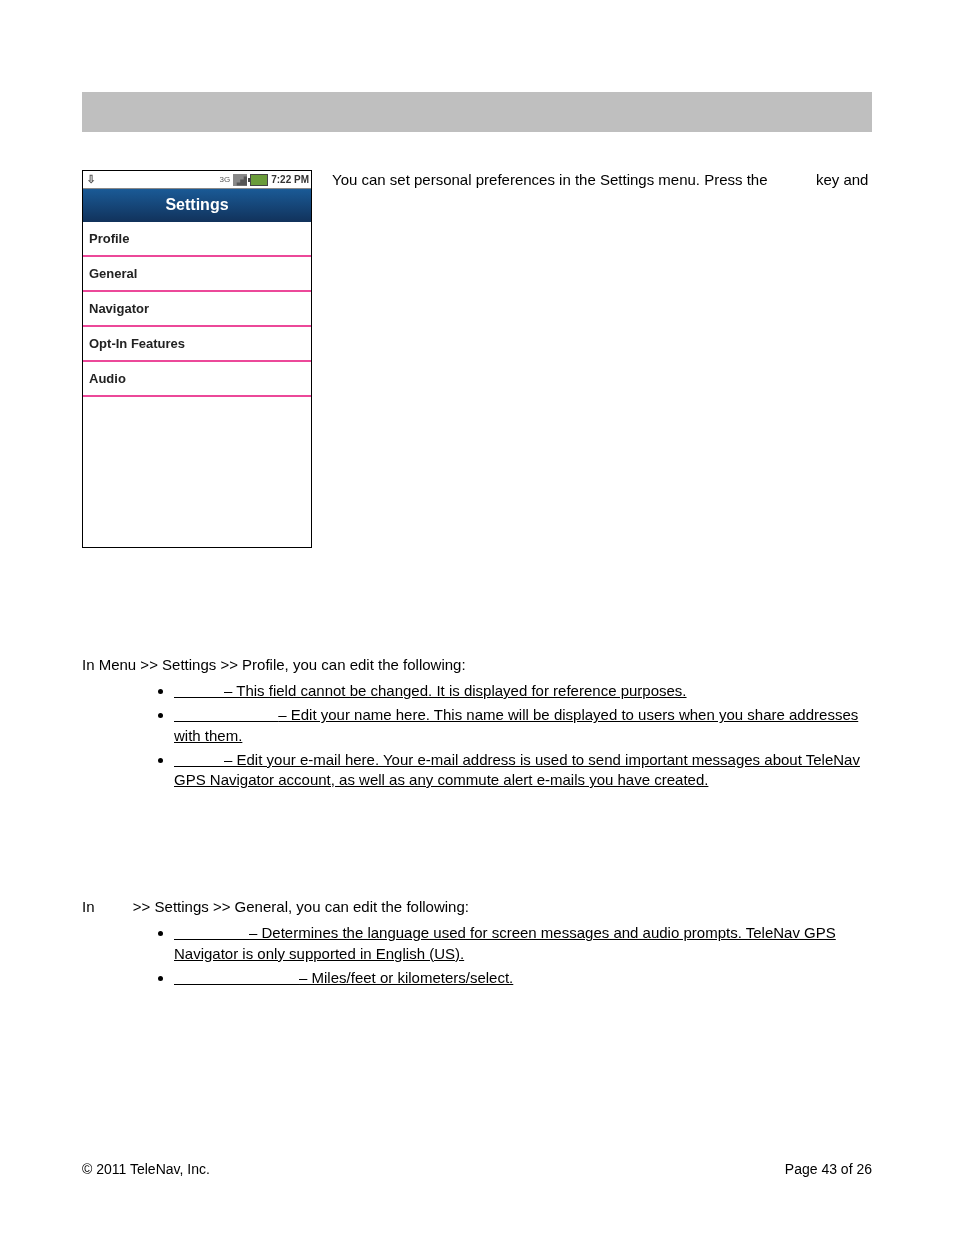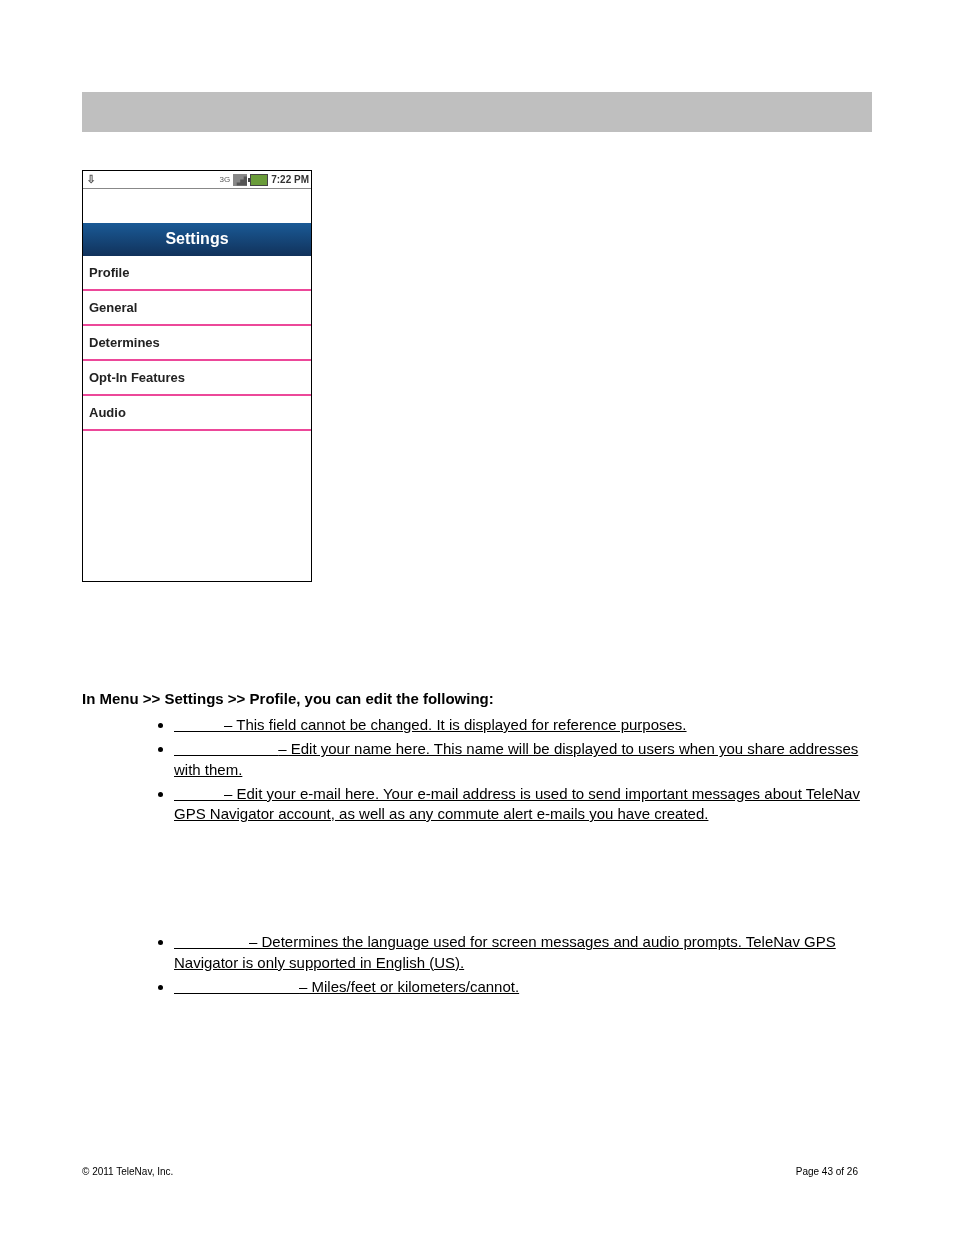--- a/index.html
+++ b/index.html
@@ -77,21 +77,20 @@
     width: 2px; height: 4px;
     background: #444;
   }
   .settings-header {
     background: linear-gradient(#1a5a96, #11325b);
     color: #fff;
     text-align: center;
     font-weight: bold;
     font-size: 16px;
     padding: 7px 0 8px;
-    margin-top: 34px;
   }
   .menu-item {
     padding: 9px 6px;
     font-weight: bold;
     font-size: 13px;
     color: #222;
     border-bottom: 2px solid #ec4899;
     background: #fff;
   }
   .menu-fill {
@@ -102,40 +101,39 @@
     flex: 1;
     line-height: 1.35;
   }
   .intro-line { margin-bottom: 2px; }
   .blank { display: inline-block; }
   .section {
     margin-top: 100px;
   }
   .section-intro {
     margin-bottom: 8px;
-    font-weight: bold;
   }
   ul.doc-list {
     list-style: disc;
     padding-left: 92px;
     text-decoration: underline;
   }
   ul.doc-list li {
     padding-left: 0;
     margin-bottom: 4px;
     line-height: 1.35;
   }
   .footer {
     position: absolute;
     bottom: 58px;
     left: 82px;
-    right: 96px;
+    right: 82px;
     display: flex;
     justify-content: space-between;
-    font-size: 10px;
+    font-size: 14px;
     color: #000;
   }
 </style>
 </head>
 <body>
 
 <div class="page">
 
   <div class="gray-bar"></div>
 
@@ -149,52 +147,62 @@
         <div class="status-right">
           <span style="font-size:8px;font-weight:normal;color:#555;">3G</span>
           <span class="signal-icon"></span>
           <span class="battery-icon"></span>
           <span>7:22 PM</span>
         </div>
       </div>
       <div class="settings-header">Settings</div>
       <div class="menu-item">Profile</div>
       <div class="menu-item">General</div>
-      <div class="menu-item">Determines</div>
+      <div class="menu-item">Navigator</div>
       <div class="menu-item">Opt-In Features</div>
       <div class="menu-item">Audio</div>
       <div class="menu-fill"></div>
     </div>
 
     <div class="intro-text">
+      <div class="intro-line">
+        <span>You can set personal preferences in the Settings menu. Press the </span>
+        <span class="blank" style="width:40px;"></span>
+        <span> key and</span>
+      </div>
     </div>
   </div>
 
   <div class="section" style="margin-top:108px;">
     <div class="section-intro">In Menu &gt;&gt; Settings &gt;&gt; Profile, you can edit the following:</div>
     <ul class="doc-list">
       <li>
         <span style="white-space:pre;">            </span><span>– This field cannot be changed. It is displayed for reference purposes.</span>
       </li>
       <li>
         <span style="white-space:pre;">                         </span><span>– Edit your name here. This name will be displayed to users when you share addresses with them.</span>
       </li>
       <li>
         <span style="white-space:pre;">            </span><span>– Edit your e-mail here. Your e-mail address is used to send important messages about TeleNav GPS Navigator account, as well as any commute alert e-mails you have created.</span>
       </li>
     </ul>
   </div>
 
   <div class="section" style="margin-top:108px;">
+    <div class="section-intro">
+      <span>In </span>
+      <span class="blank" style="width:30px;"></span>
+      <span> &gt;&gt; Settings &gt;&gt; General, you can edit the following:</span>
+    </div>
     <ul class="doc-list">
       <li>
         <span style="white-space:pre;">                  </span><span>– Determines the language used for screen messages and audio prompts. TeleNav GPS Navigator is only supported in English (US).</span>
       </li>
       <li>
-        <span style="white-space:pre;">                              </span><span>– Miles/feet or kilometers/cannot.</span>
+        <span style="white-space:pre;">                              </span><span>– Miles/feet or kilometers/select.</span>
       </li>
     </ul>
   </div>
 
   <div class="footer">
     <span>© 2011 TeleNav, Inc.</span>
     <span>Page 43 of 26</span>
   </div>
 
 </div>

